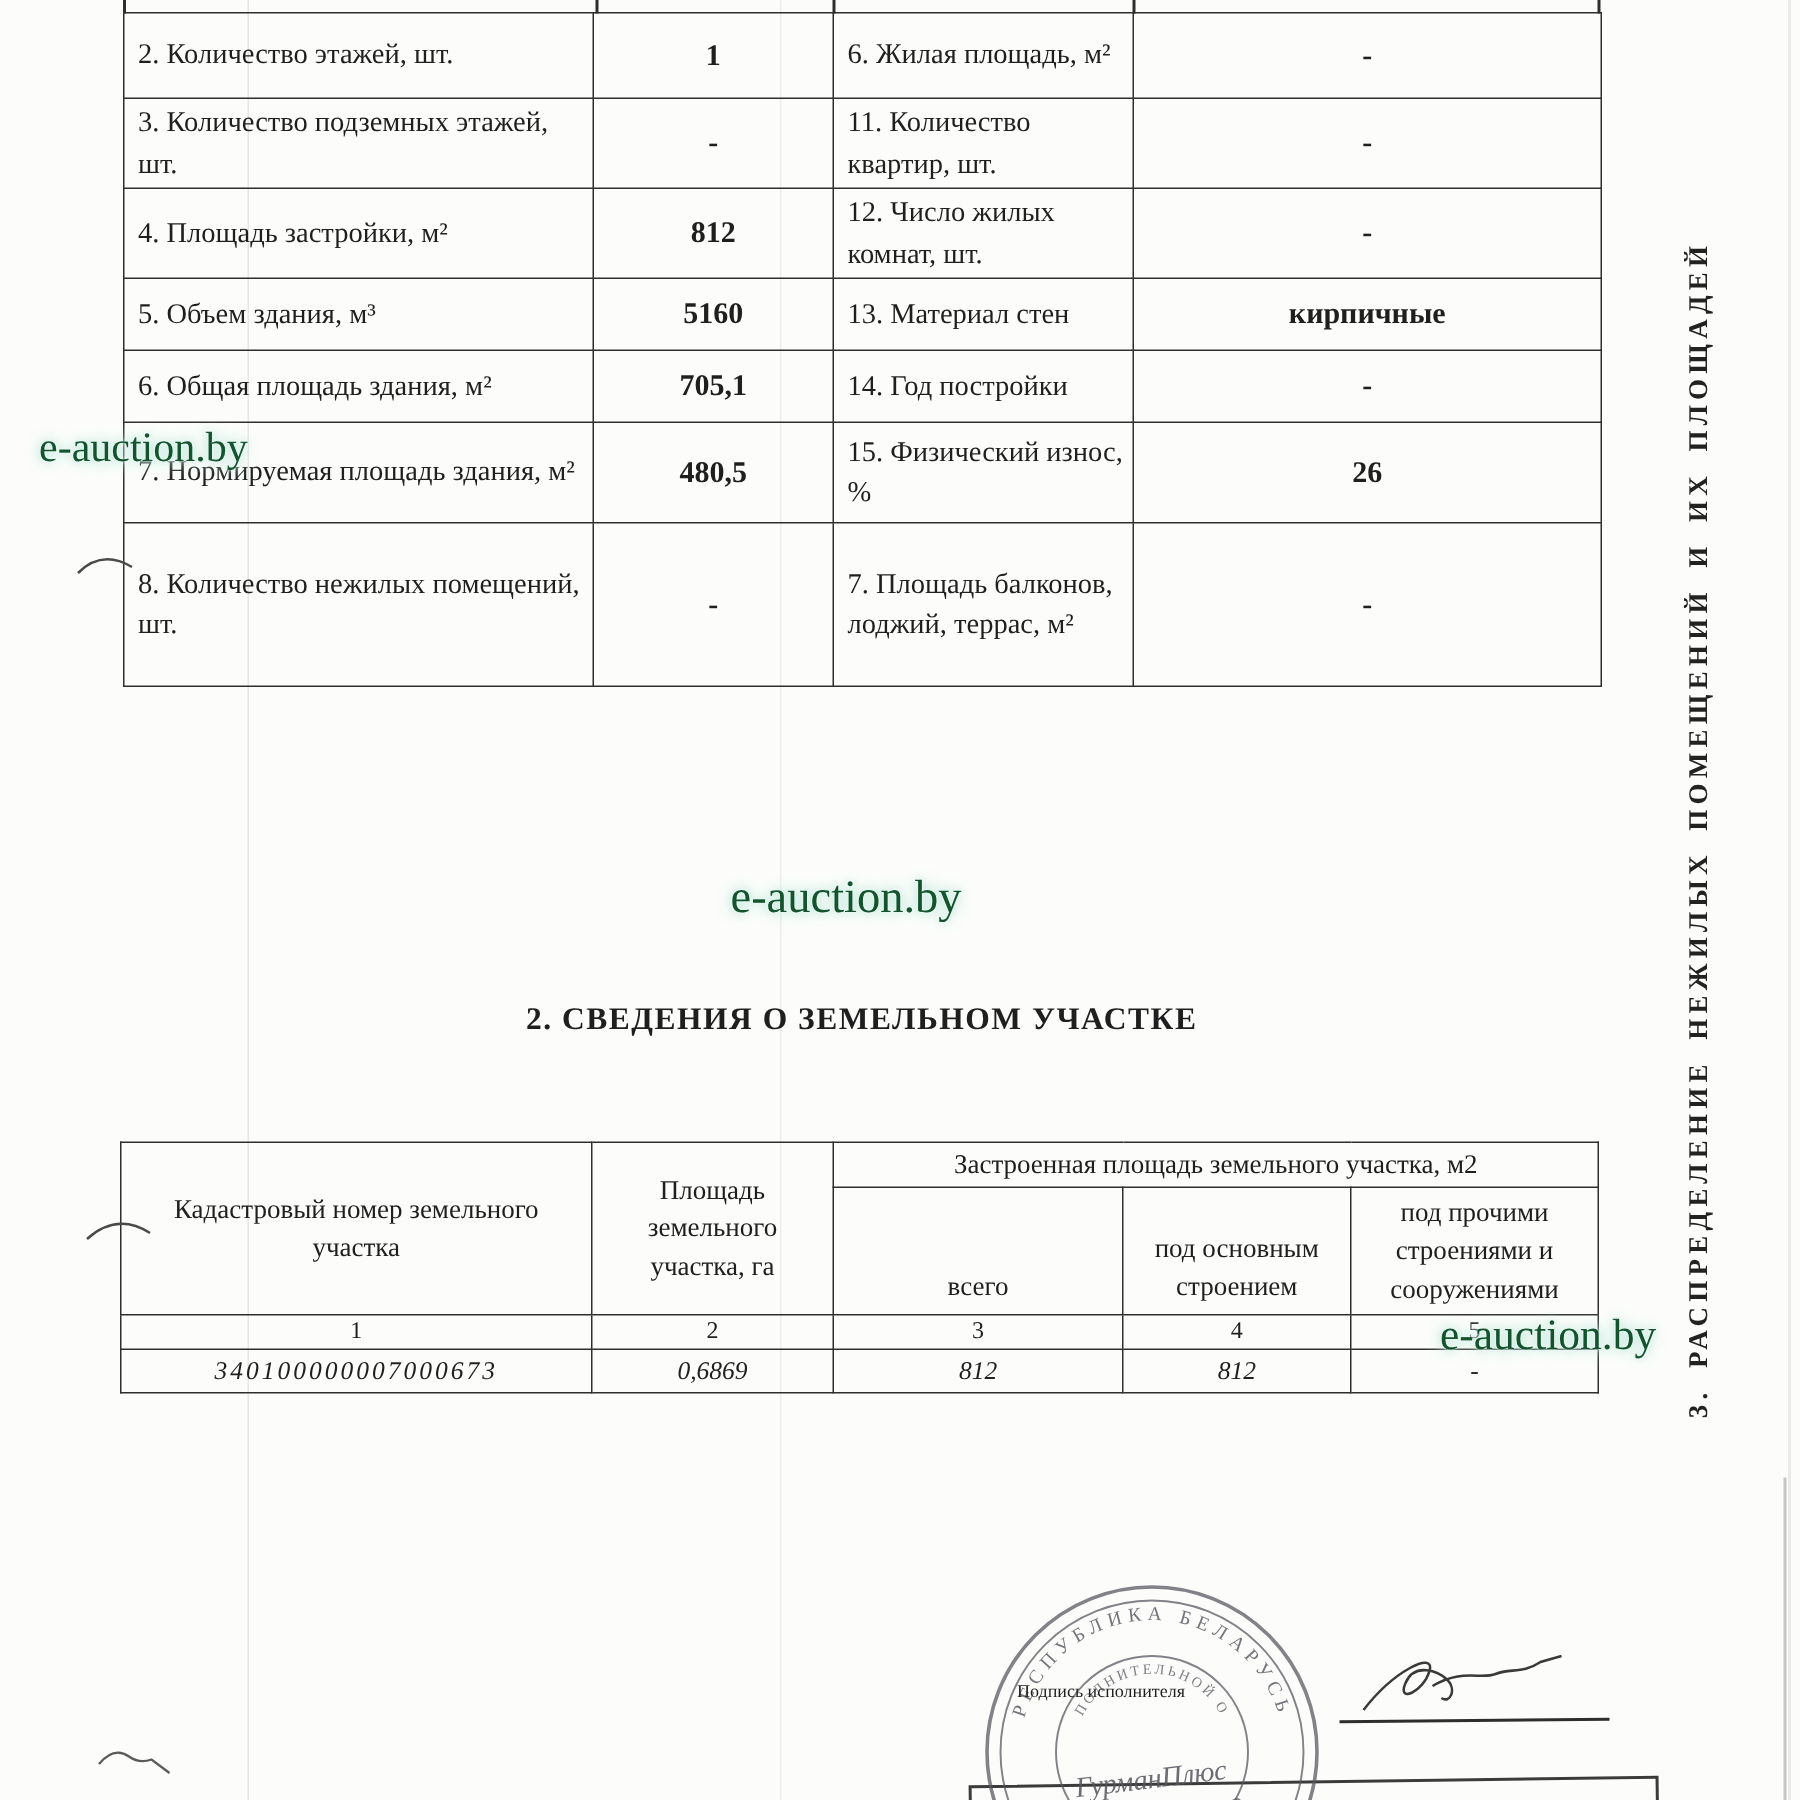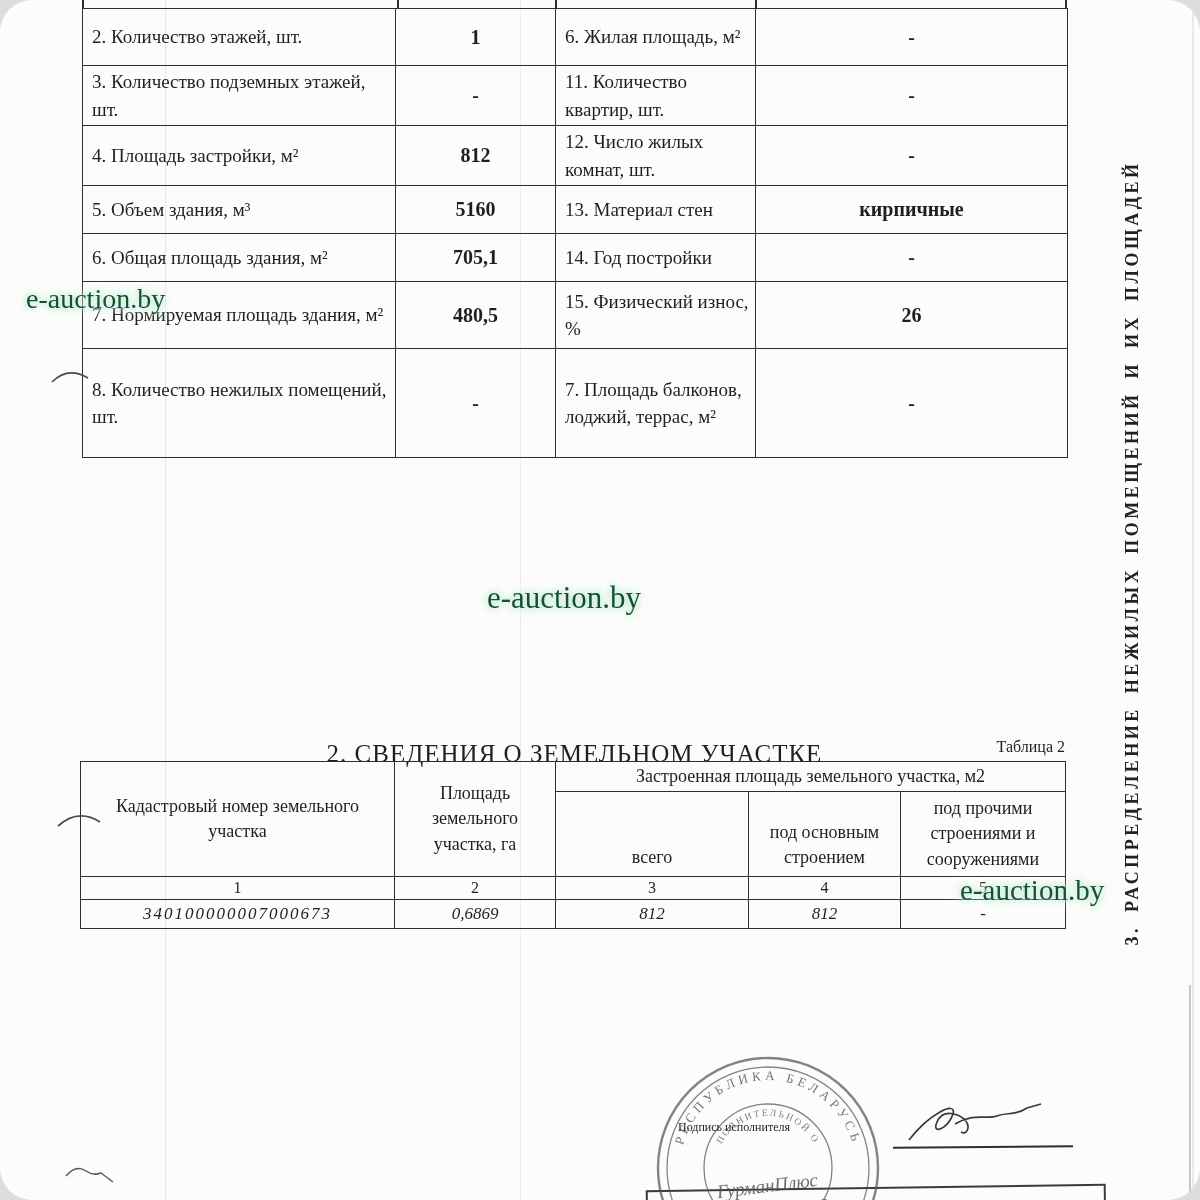--- a/index.html
+++ b/index.html
@@ -1,21 +1,20 @@
 <!DOCTYPE html>
 <html><head>
 <meta charset="utf-8">
 <style>
   html,body{margin:0;padding:0;background:#ddd;}
   #page{
     position:relative; width:1200px; height:1200px; margin:0 auto;
     background:#fcfcfa; overflow:hidden;
     font-family:"Liberation Serif","DejaVu Serif",serif;
     color:#1f1f1f;
-    border-radius:32px;
   }
   
   #table1{
     position:absolute; left:82px; top:8px; width:985px;
     border-collapse:collapse; table-layout:fixed;
   }
   #table1 td{ border:1.6px solid #2e2e2e; vertical-align:middle; overflow:hidden; }
   #table1 td.lbl{ font-size:19px; line-height:1.45; padding:2px 4px 2px 9px; }
   #table1 td.val{ text-align:center; font-size:20px; font-weight:bold; }
   tr.r0{height:57px;} tr.r1{height:58px;margin-left:48px;} tr.r2{height:58px;}
@@ -25,22 +24,22 @@
   .wm{
     position:absolute; font-family:"Liberation Serif",serif;
     color:#14532d; white-space:nowrap; z-index:30; pointer-events:none;
     text-shadow:0 0 2px #eafff8, 0 0 6px #b9e2d6, 0 0 11px #c9ece1, 0 0 16px #d8f3ea;
   }
   #wm1{ left:26px;  top:283px; font-size:28px; }
   #wm2{ left:487px; top:580px; font-size:31px; }
   #wm3{ left:960px; top:874px; font-size:29px; }
   
   #heading2{
-    position:absolute; left:82px; top:740px; width:985px; text-align:center;
-    font-size:25px; font-weight:normal; letter-spacing:1px;
+    position:absolute; left:82px; top:667px; width:985px; text-align:center;
+    font-size:21px; font-weight:bold; letter-spacing:1px;
   }
   #tbl2caption{
     position:absolute; left:82px; top:738px; width:983px; text-align:right; font-size:16px;
   }
   #table2{
     position:absolute; left:80px; top:761px; width:985px;
     border-collapse:collapse; table-layout:fixed;
   }
   #table2 td{
     border:1.6px solid #2e2e2e; text-align:center; vertical-align:middle;
@@ -146,21 +145,20 @@
       <td class="val">-</td>
     </tr>
   </tbody>
     </table>
 
   <span class="wm" id="wm1">e-auction.by</span>
   <span class="wm" id="wm2">e-auction.by</span>
   <span class="wm" id="wm3">e-auction.by</span>
 
   <div id="heading2">2. СВЕДЕНИЯ О ЗЕМЕЛЬНОМ УЧАСТКЕ</div>
-  <div id="tbl2caption">Таблица 2</div>
 
   <table id="table2">
     <colgroup>
         <col style="width:314px">
         <col style="width:161px">
         <col style="width:193px">
         <col style="width:152px">
         <col style="width:165px">
       </colgroup>
     <tbody>

